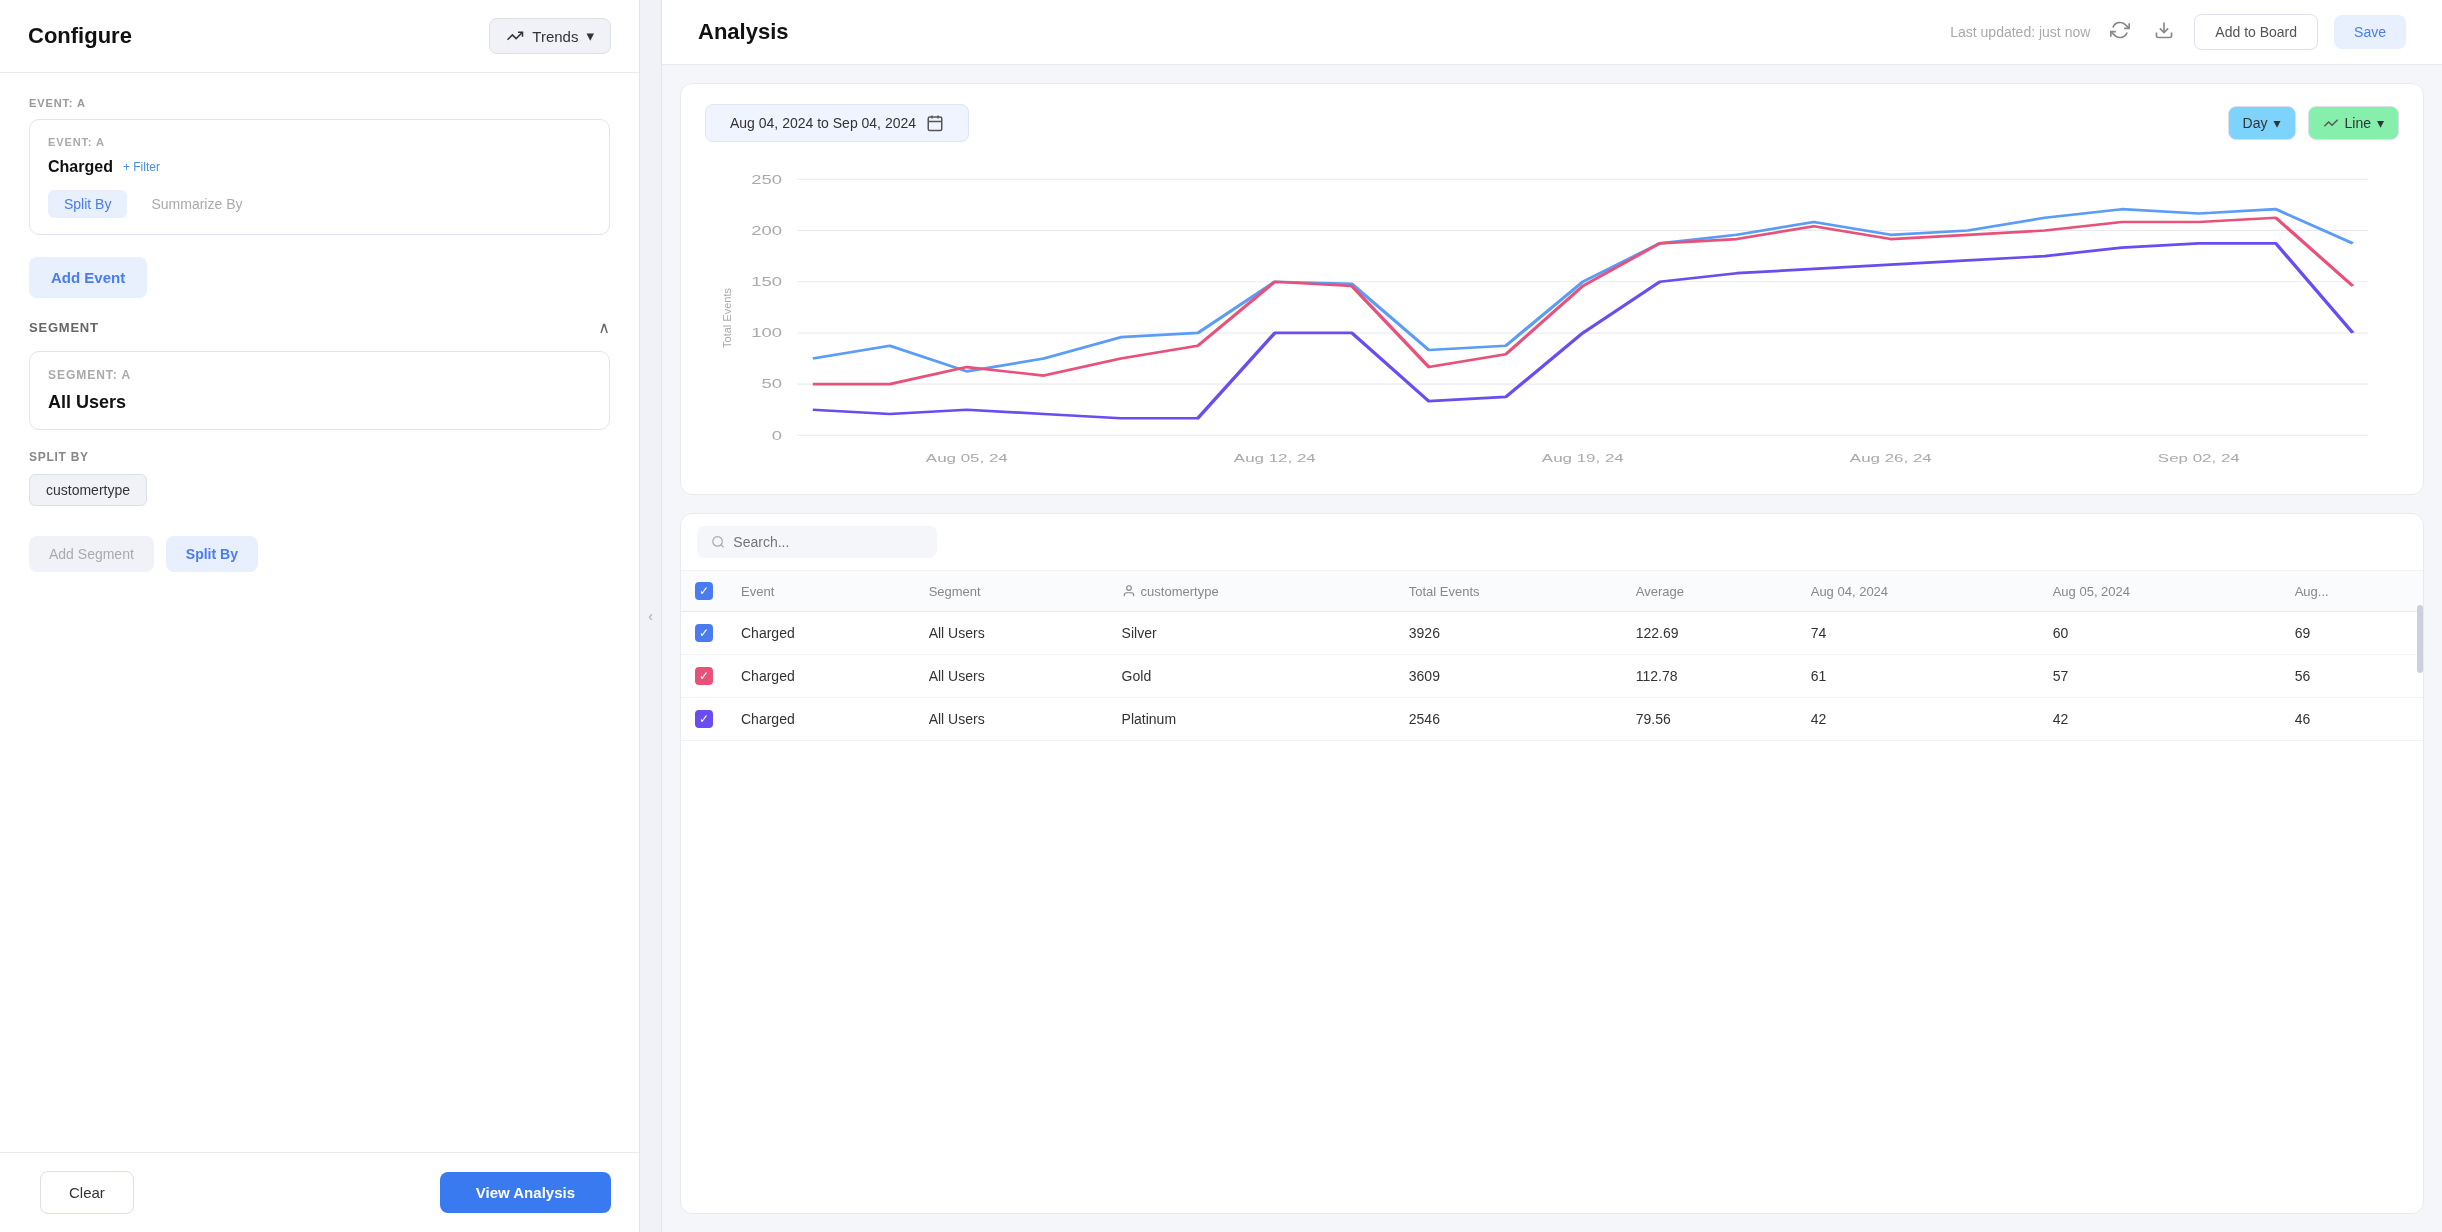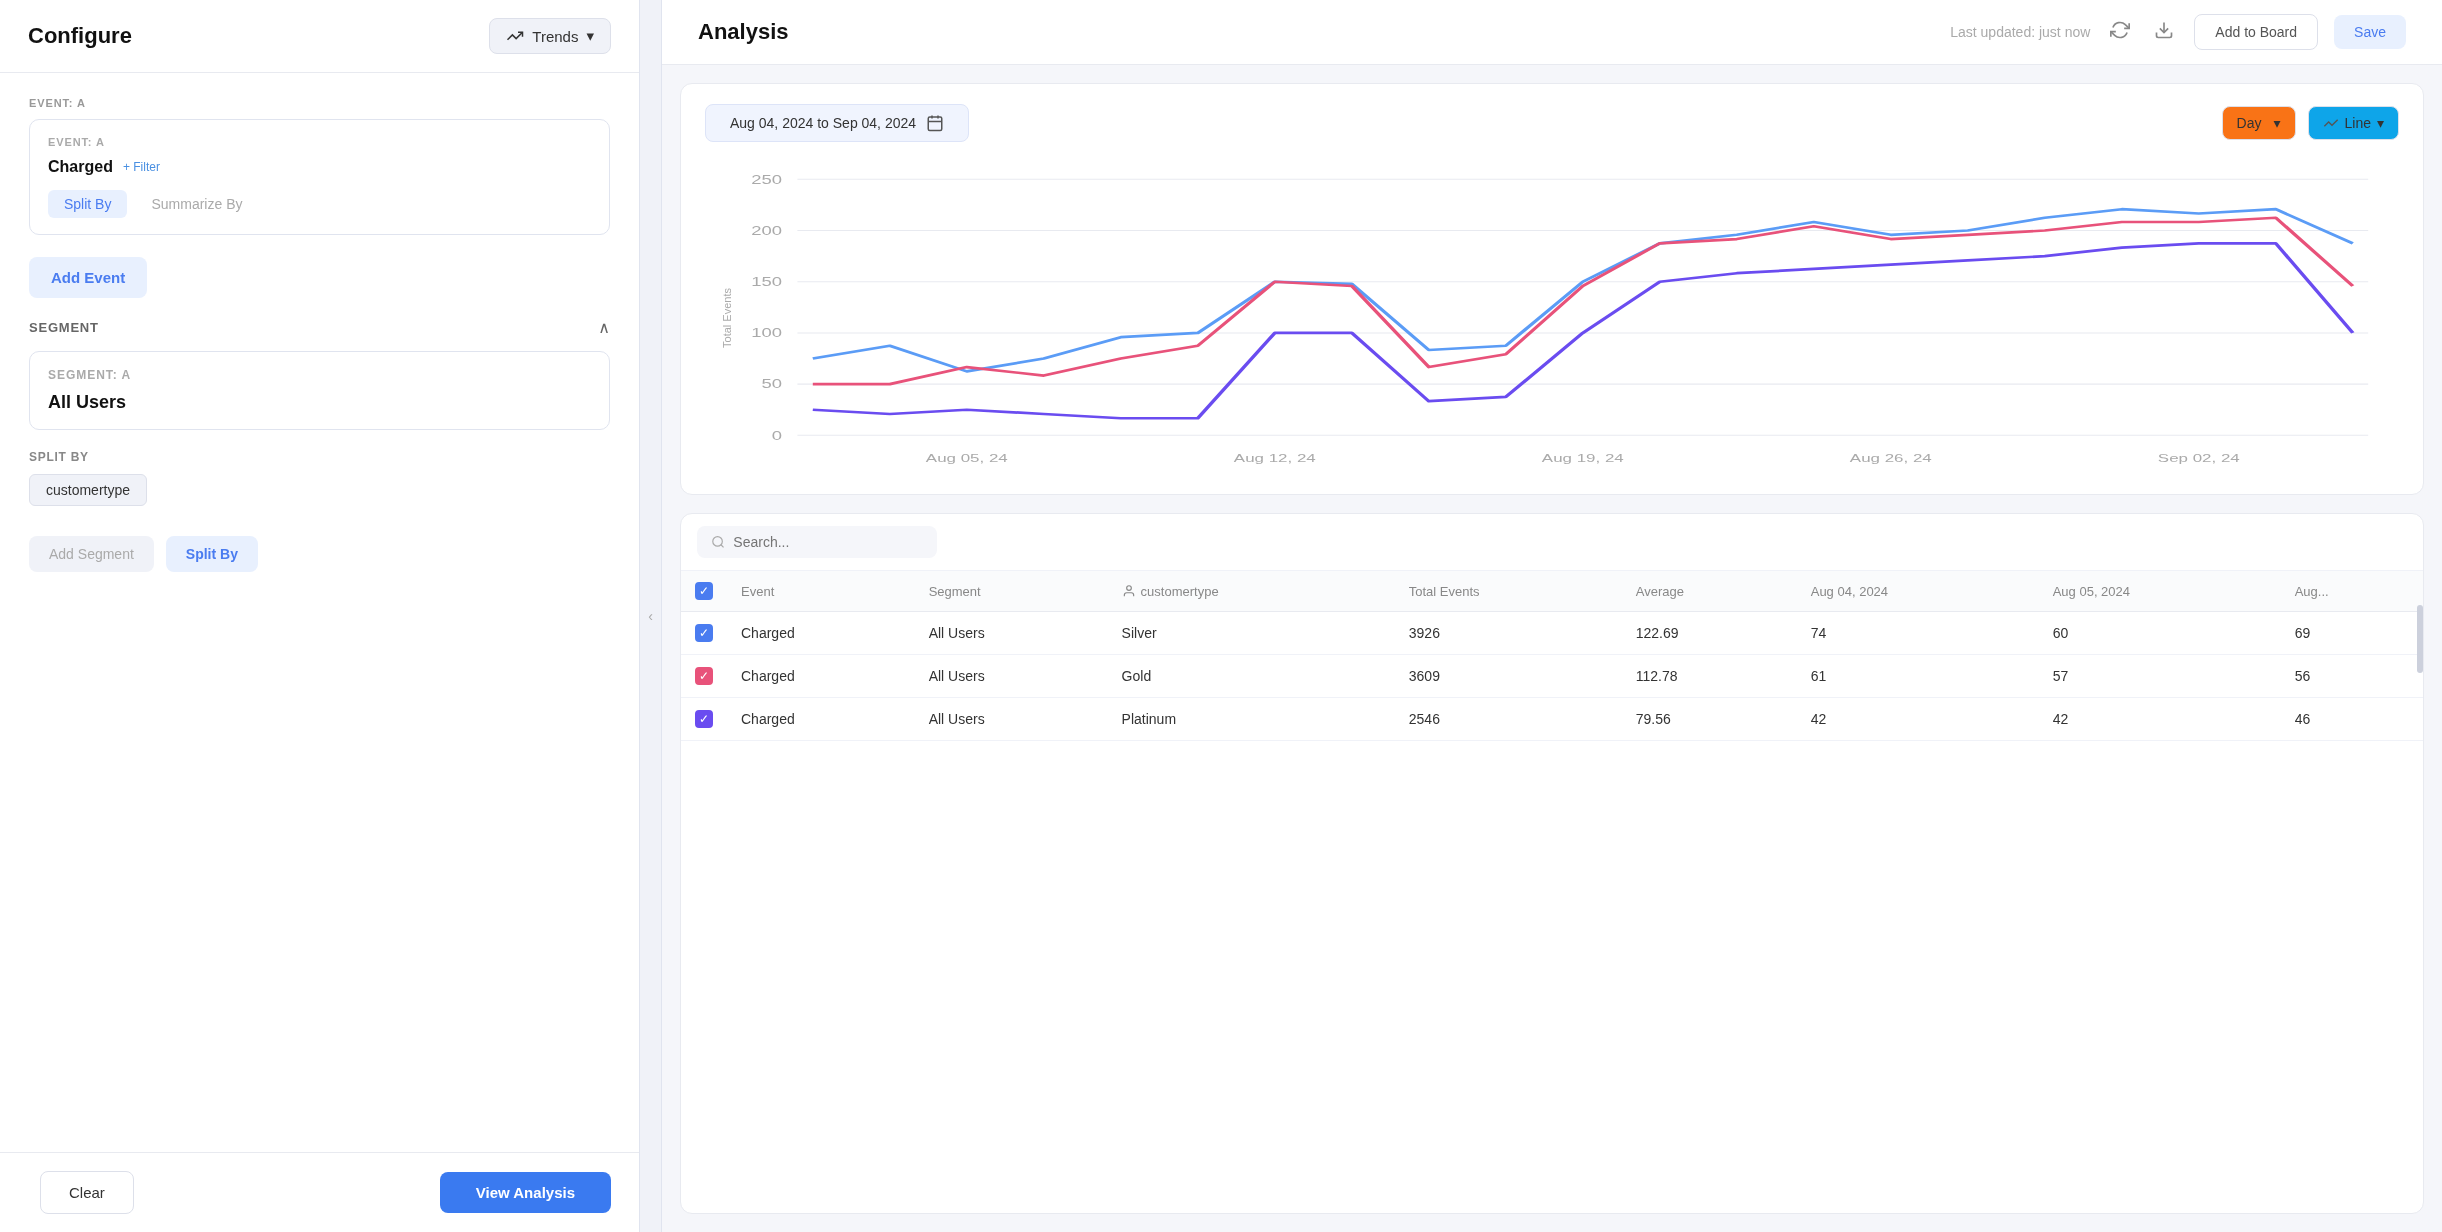--- a/index.html
+++ b/index.html
@@ -375,35 +375,35 @@
 
     .chart-right-controls {
       display: flex;
       align-items: center;
       gap: 12px;
     }
 
     .day-select {
       display: flex;
       align-items: center;
-      gap: 12px;
-      background: #f97316;
+      gap: 6px;
+      background: #7dd3fc;
       border: 1px solid #dde0ea;
       border-radius: 8px;
       padding: 8px 14px;
       font-size: 14px;
       color: #333;
       cursor: pointer;
     }
 
     .line-select {
       display: flex;
       align-items: center;
       gap: 6px;
-      background: #0ea5e9;
+      background: #86efac;
       border: 1px solid #dde0ea;
       border-radius: 8px;
       padding: 8px 14px;
       font-size: 14px;
       color: #333;
       cursor: pointer;
     }
 
     .chart-container {
       position: relative;

